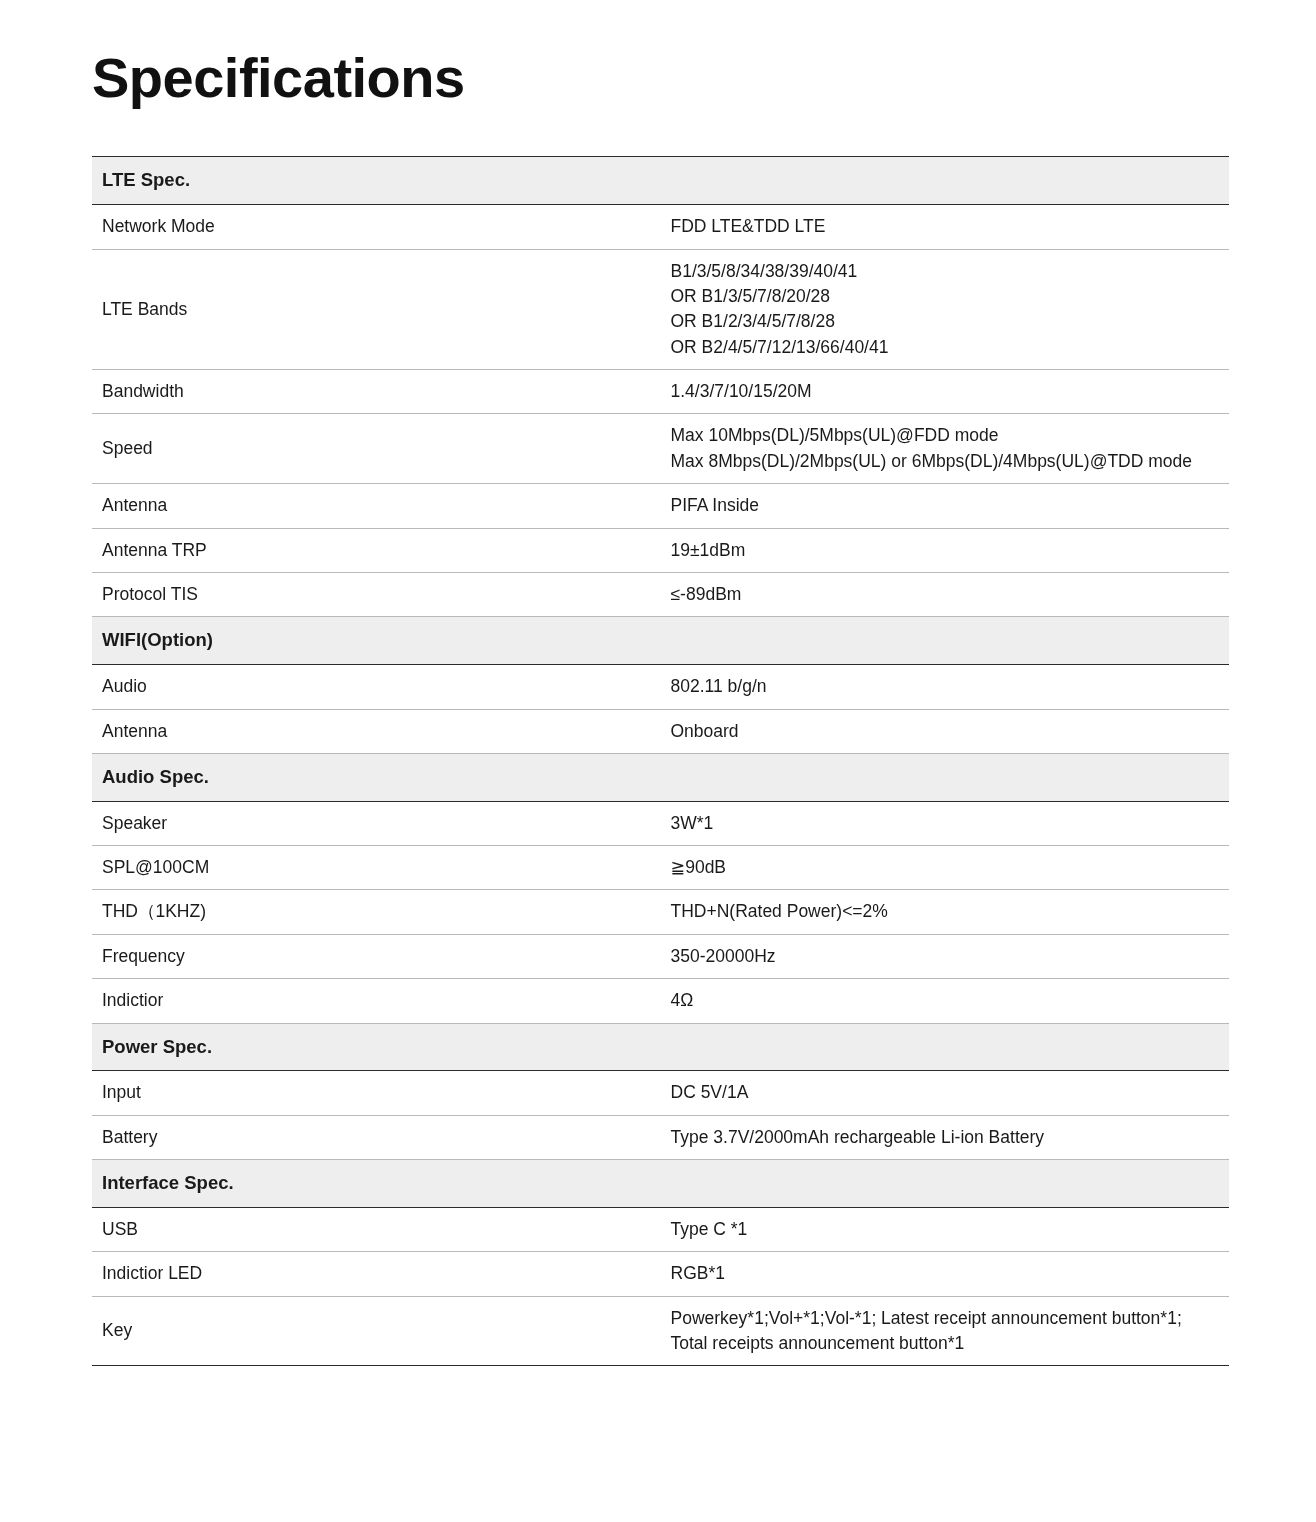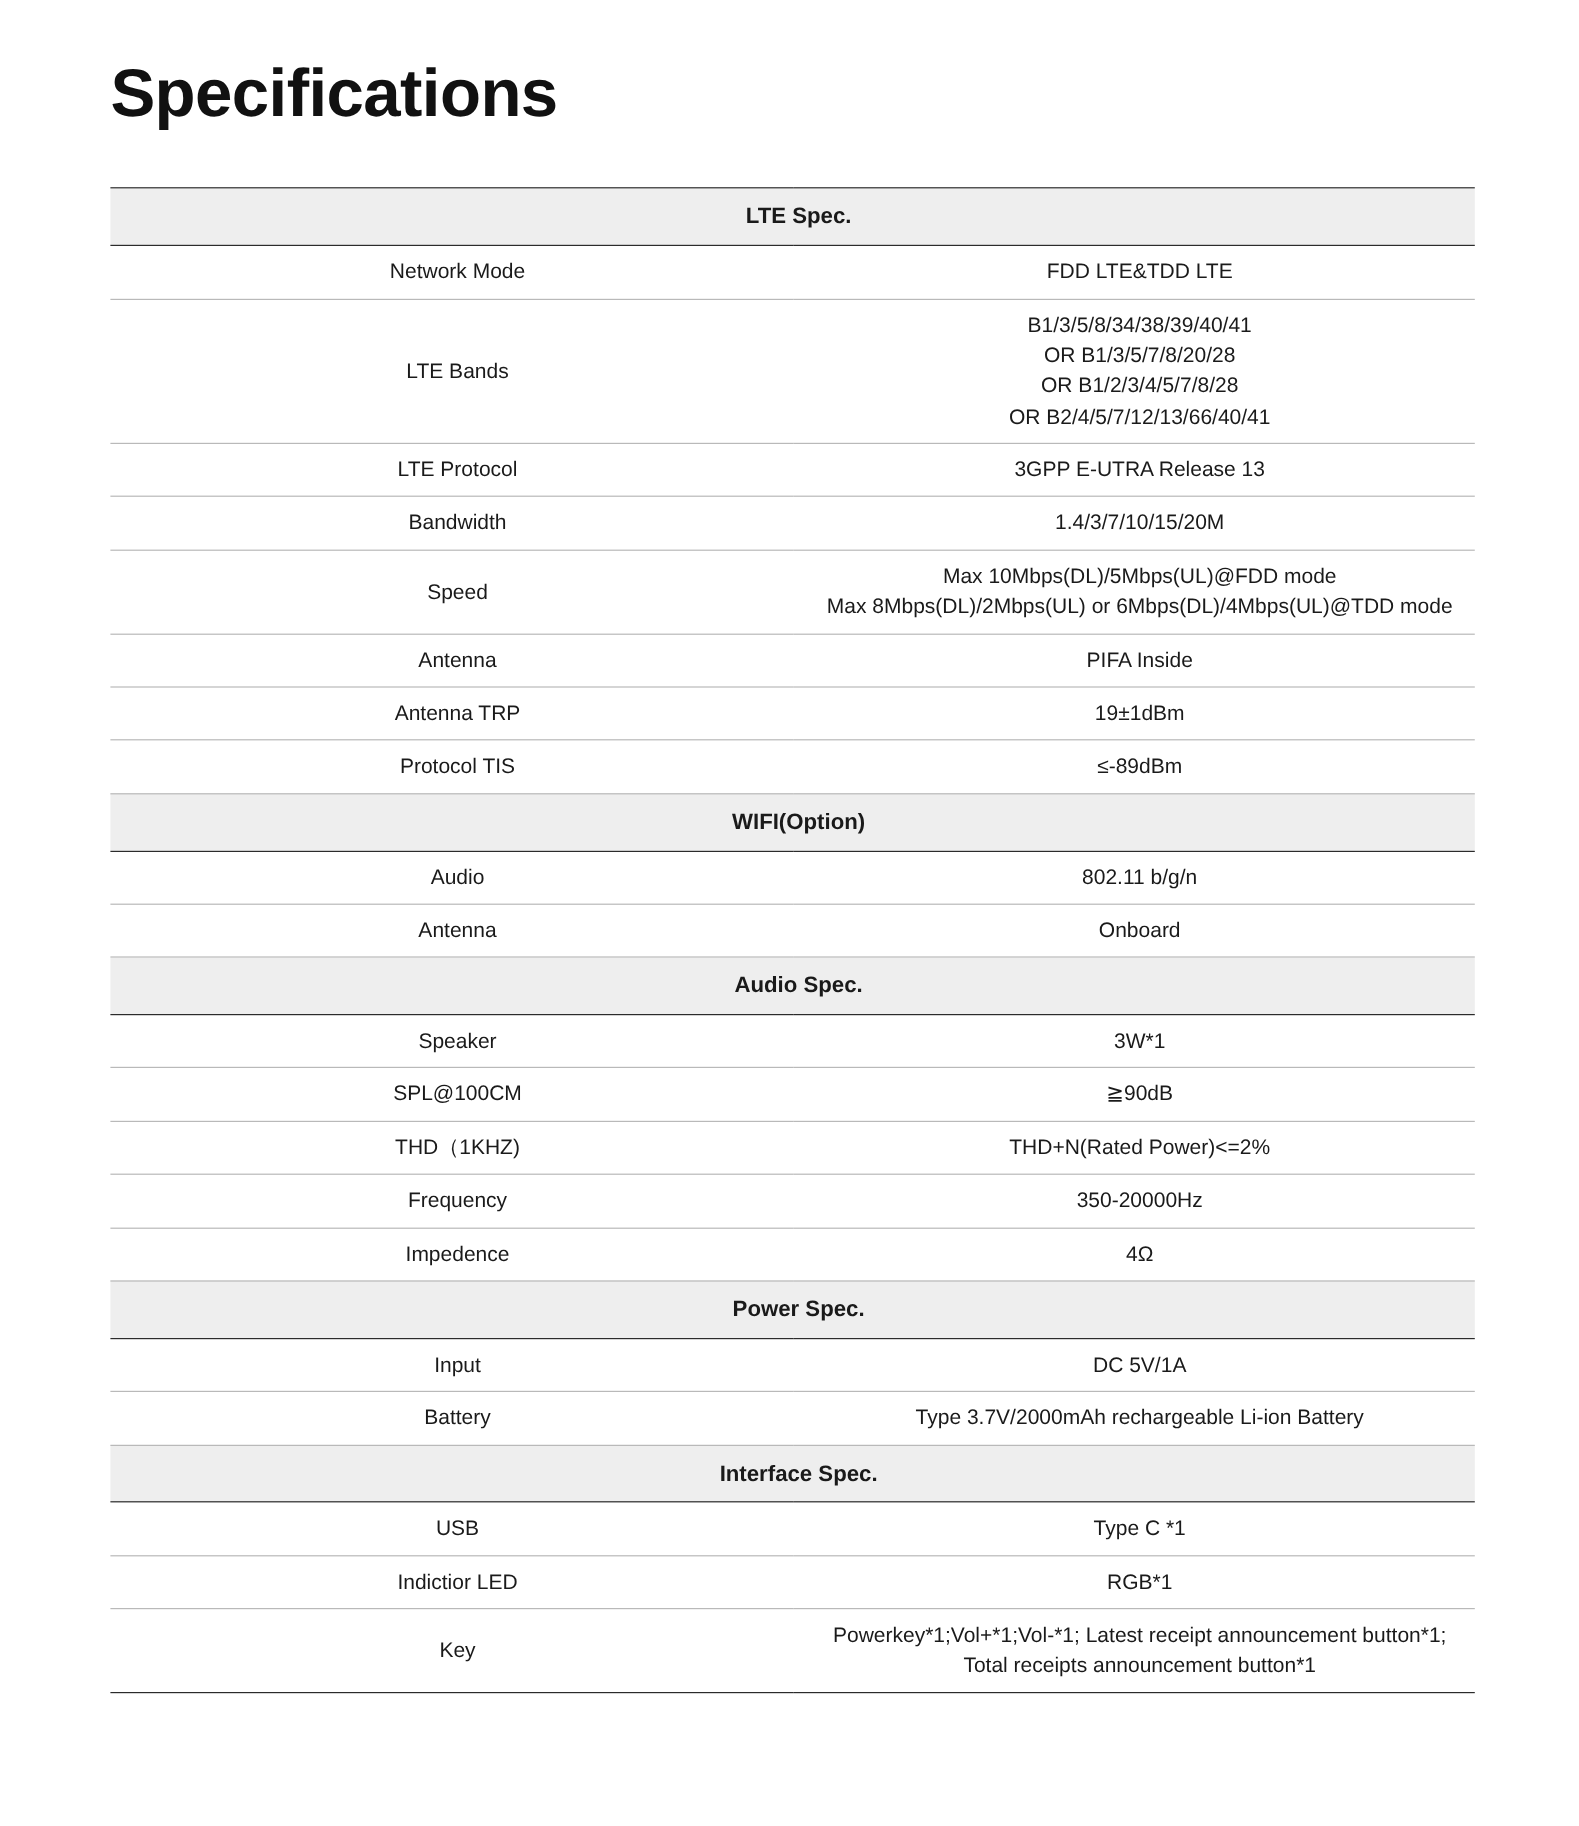--- a/index.html
+++ b/index.html
@@ -43,21 +43,20 @@
     border-bottom: 1px solid #2b2b2b;
   }
   table.spec-table tr.section-row td.section-label {
     border-right: 0;
   }
   table.spec-table td {
     vertical-align: middle;
     border-bottom: 1px solid #b9b9b9;
     padding: 9px 0 9px 10px;
     line-height: 1.45;
-    text-align: center;
   }
   table.spec-table td.key-cell {
     width: 410px;
   }
   table.spec-table td.val-cell {
     width: 727px;
   }
   table.spec-table tr.last-row td {
     border-bottom: 1px solid #2b2b2b;
   }
@@ -78,24 +77,20 @@
         <tr>
           <td class="key-cell">Network Mode</td>
           <td class="val-cell multiline">FDD LTE&amp;TDD LTE</td>
         </tr>
         <tr>
           <td class="key-cell">LTE Bands</td>
           <td class="val-cell multiline">B1/3/5/8/34/38/39/40/41
 OR B1/3/5/7/8/20/28
 OR B1/2/3/4/5/7/8/28
 OR B2/4/5/7/12/13/66/40/41</td>
-        </tr>
-        <tr>
-          <td class="key-cell">LTE Protocol</td>
-          <td class="val-cell multiline">3GPP E-UTRA Release 13</td>
         </tr>
         <tr>
           <td class="key-cell">Bandwidth</td>
           <td class="val-cell multiline">1.4/3/7/10/15/20M</td>
         </tr>
         <tr>
           <td class="key-cell">Speed</td>
           <td class="val-cell multiline">Max 10Mbps(DL)/5Mbps(UL)@FDD  mode
 Max 8Mbps(DL)/2Mbps(UL)  or 6Mbps(DL)/4Mbps(UL)@TDD  mode</td>
         </tr>
@@ -135,21 +130,21 @@
         </tr>
         <tr>
           <td class="key-cell">THD（1KHZ)</td>
           <td class="val-cell multiline">THD+N(Rated Power)&lt;=2%</td>
         </tr>
         <tr>
           <td class="key-cell">Frequency</td>
           <td class="val-cell multiline">350-20000Hz</td>
         </tr>
         <tr>
-          <td class="key-cell">Impedence</td>
+          <td class="key-cell">Indictior</td>
           <td class="val-cell multiline">4Ω</td>
         </tr>
         <tr class="section-row">
           <td class="section-label" colspan="2">Power  Spec.</td>
         </tr>
         <tr>
           <td class="key-cell">Input</td>
           <td class="val-cell multiline">DC 5V/1A</td>
         </tr>
         <tr>

